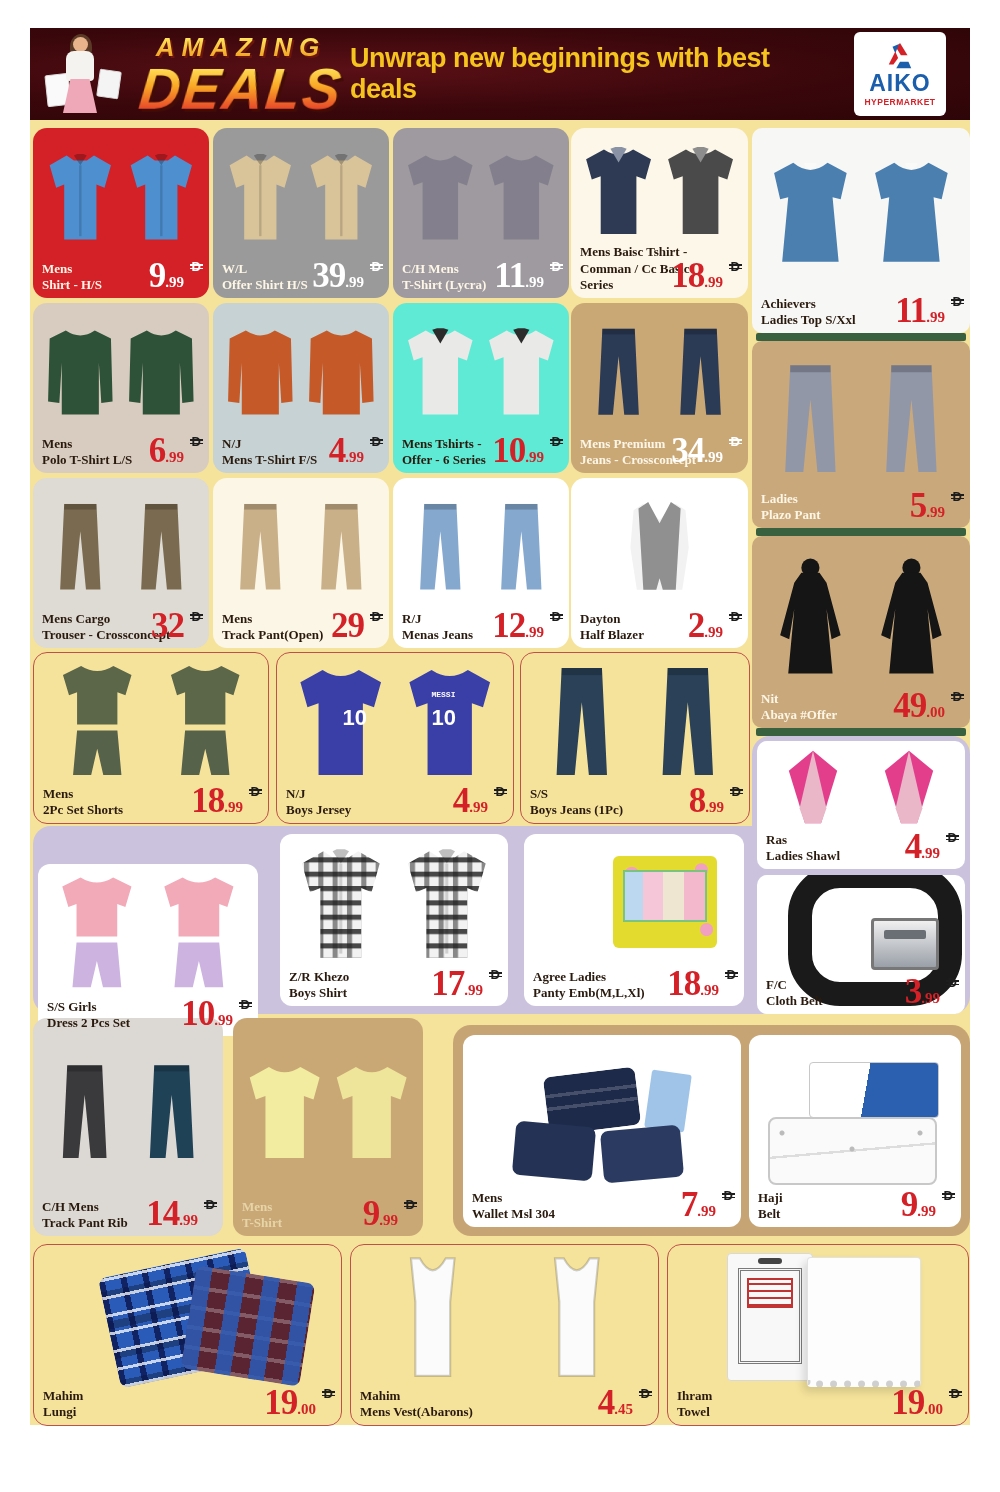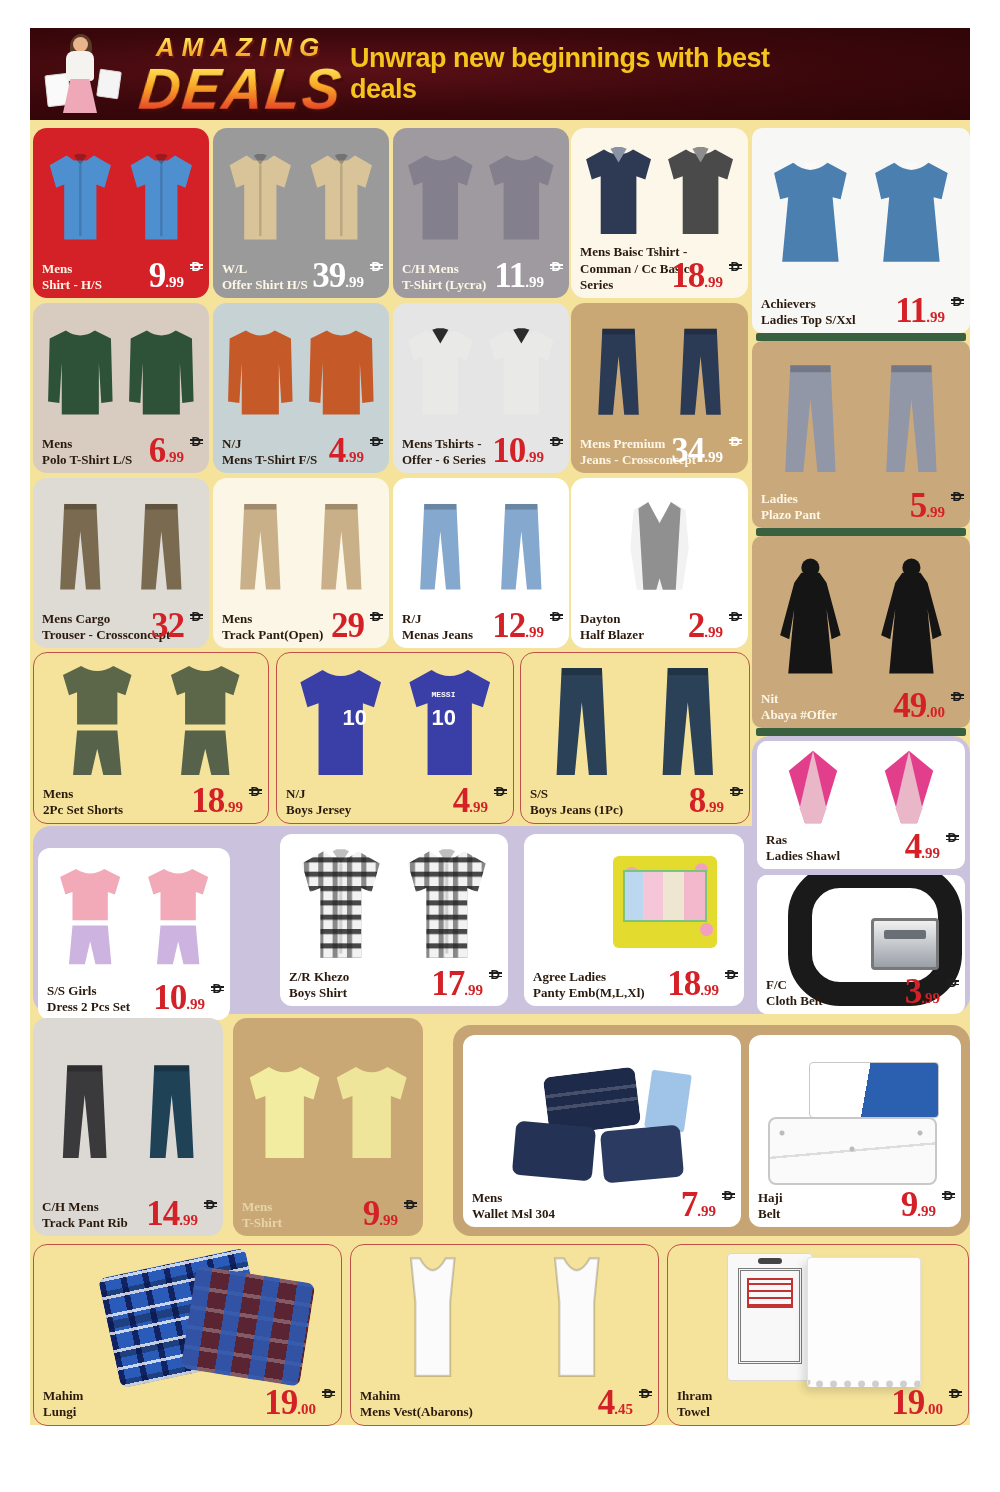--- a/index.html
+++ b/index.html
@@ -151,20 +151,30 @@
       <div class="sh-head"></div>
       <div class="sh-body"></div>
       <div class="sh-skirt"></div>
       <div class="sh-bag2"></div>
     </div>
     <div class="ttl">
       <span class="t1">AMAZING</span>
       <span class="t2">DEALS</span>
     </div>
     <div class="tag">Unwrap new beginnings with best deals</div>
+    <div class="logo">
+      <svg viewBox="0 0 36 32">
+        <path fill="#d42127" d="M18 1 L26 14 L19 14 L14 6 Z"></path>
+        <path fill="#1b5fac" d="M10 5 L17 2 L13 12 Z"></path>
+        <path fill="#1b5fac" d="M30 28 L14 28 L18 21 L27 21 Z"></path>
+        <path fill="#d42127" d="M6 24 L13 10 L16 17 L11 24 Z"></path>
+      </svg>
+      <span class="ln">AIKO</span>
+      <span class="ls">HYPERMARKET</span>
+    </div>
   </div>
 
   <div class="bod">
 
     <div class="band" style="left:3px;top:706px;width:936px;height:188px;background:#cbc2de"></div>
     <div class="band" style="left:722px;top:616px;width:218px;height:278px;background:#cbc2de"></div>
     <div class="band" style="left:423px;top:905px;width:517px;height:211px;background:#c6a474"></div>
 
     <div class="card wp wl" style="left:3px;top:8px;width:176px;height:170px;background:#d42127">
       <div class="img">
@@ -339,21 +349,21 @@
             <use href="#s-lsleeve"></use>
           </svg>
       </div>
       <div class="lbl">
           <span>N/J</span>
           <span>Mens T-Shirt F/S</span>
         </div>
       <div class="price"><span class="pm">4</span><span class="pc">.99</span><span class="dh">D</span></div>
     </div>
 
-    <div class="card" style="left:363px;top:183px;width:176px;height:170px;background:#e5e5e5">
+    <div class="card" style="left:363px;top:183px;width:176px;height:170px;background:#5eead4">
       <div class="img">
         <svg style="--c:#e9e9e7;--c2:#2b2b2b">
             <use href="#s-polo"></use>
           </svg>
           <svg style="--c:#e9e9e7;--c2:#2b2b2b">
             <use href="#s-polo"></use>
           </svg>
       </div>
       <div class="lbl">
           <span>Mens Tshirts -</span>
@@ -483,21 +493,21 @@
             <use href="#s-pants"></use>
           </svg>
       </div>
       <div class="lbl">
           <span>S/S</span>
           <span>Boys Jeans (1Pc)</span>
         </div>
       <div class="price"><span class="pm">8</span><span class="pc">.99</span><span class="dh">D</span></div>
     </div>
 
-    <div class="card" style="left:8px;top:728px;width:192px;height:172px;background:#ffffff;border-radius:12px">
+    <div class="card" style="left:8px;top:744px;width:220px;height:172px;background:#ffffff;border-radius:12px">
       <div class="img">
         <svg style="--c:#f2a9b8;--c2:#cdb4e0">
             <use href="#s-outfit"></use>
           </svg>
           <svg style="--c:#f2a9b8;--c2:#cdb4e0">
             <use href="#s-outfit"></use>
           </svg>
       </div>
       <div class="lbl">
           <span>S/S Girls</span>

